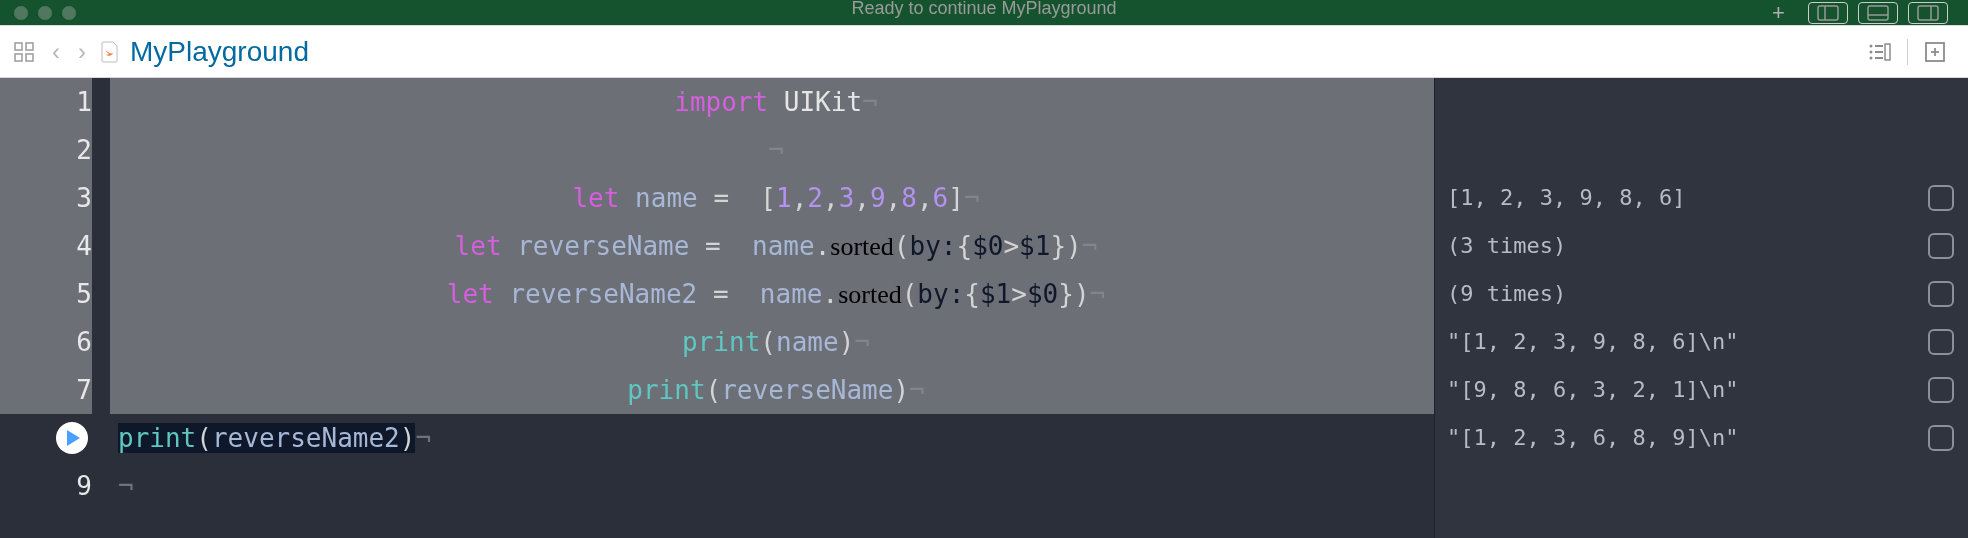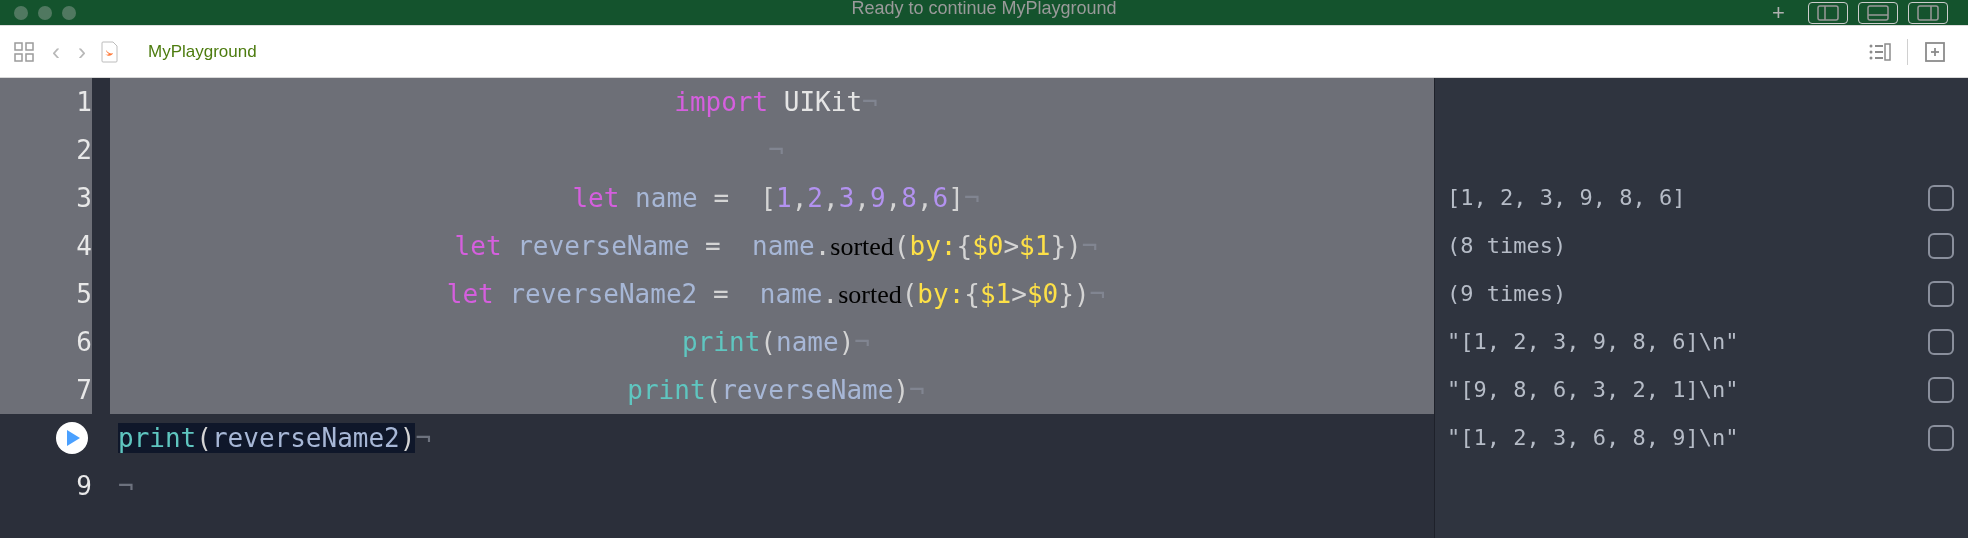--- a/index.html
+++ b/index.html
@@ -64,21 +64,21 @@
     .tool-icon {
       width: 28px; height: 28px;
       display:flex; align-items:center; justify-content:center;
       color:#9b9b9b;
     }
     .chev { font-size: 24px; color:#b8b8b8; padding:0 4px; }
     .doc-icon {
       width: 20px; height: 22px;
       display:inline-flex; align-items:center; justify-content:center;
     }
-    .doc-name { color:#4d7c0f; font-size:17px;margin-left:18px; }
+    .doc-name { color:#0369a1; font-size:28px; }
     .toolbar-right {
       margin-left:auto;
       display:flex; align-items:center; gap:14px;
       padding-right:10px;
     }
     .tool-sq {
       width:26px; height:26px;
       color:#8c8c8c;
       display:flex; align-items:center; justify-content:center;
     }
@@ -144,21 +144,21 @@
       text-align:center;
     }
     .tok-keyword { color:#d55fde; }
     .tok-type { color:#e5e5e5; }
     .tok-var { color:#a7b7d6; }
     .tok-op { color:#d4d4d4; }
     .tok-punc { color:#d4d4d4; }
     .tok-num { color:#b392f0; }
     .tok-method { color:#000000;font-family:Liberation Serif, serif; }
     .tok-func { color:#5fc6c0; }
-    .tok-closure { color:#fde047; }
+    .tok-closure { color:#0f172a; }
     .invis { color:#8a8f9c; opacity:0.7; }
 
     .results-pane {
       flex:1;
       background:#2f343f;
       border-left:1px solid #1e212a;
       color:#b6bcc7;
       font-size:22px;
       line-height:48px;
       position:relative;
@@ -288,21 +288,21 @@
         <div class="result-text"></div>
       </div>
       <div class="result-row">
         <div class="result-text"></div>
       </div>
       <div class="result-row">
         <div class="result-text">[1, 2, 3, 9, 8, 6]</div>
         <div class="result-box"></div>
       </div>
       <div class="result-row">
-        <div class="result-text">(8 times)</div>
+        <div class="result-text">(3 times)</div>
         <div class="result-box"></div>
       </div>
       <div class="result-row">
         <div class="result-text">(9 times)</div>
         <div class="result-box"></div>
       </div>
       <div class="result-row">
         <div class="result-text">"[1, 2, 3, 9, 8, 6]\n"</div>
         <div class="result-box"></div>
       </div>

